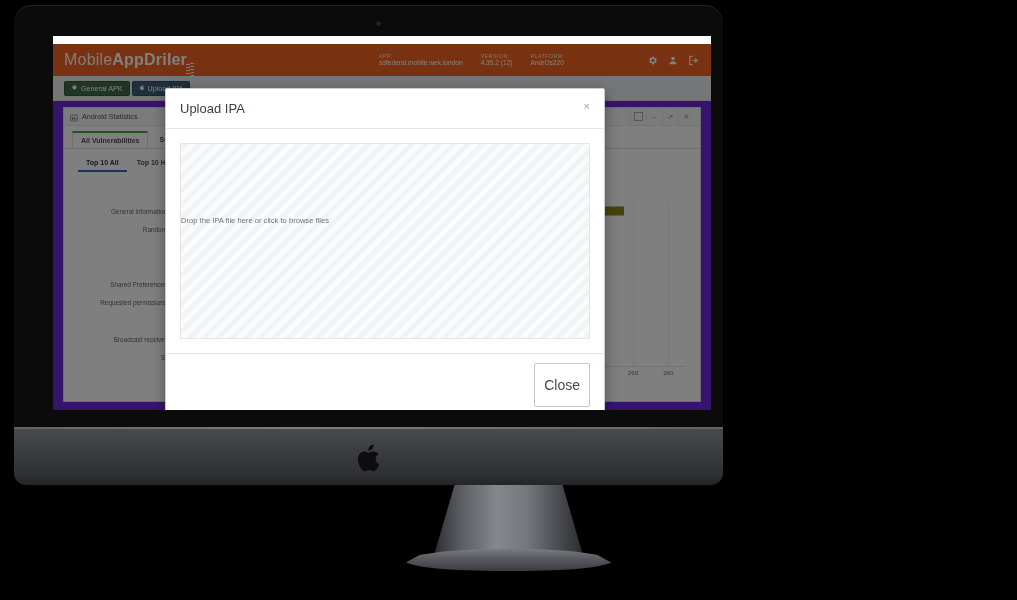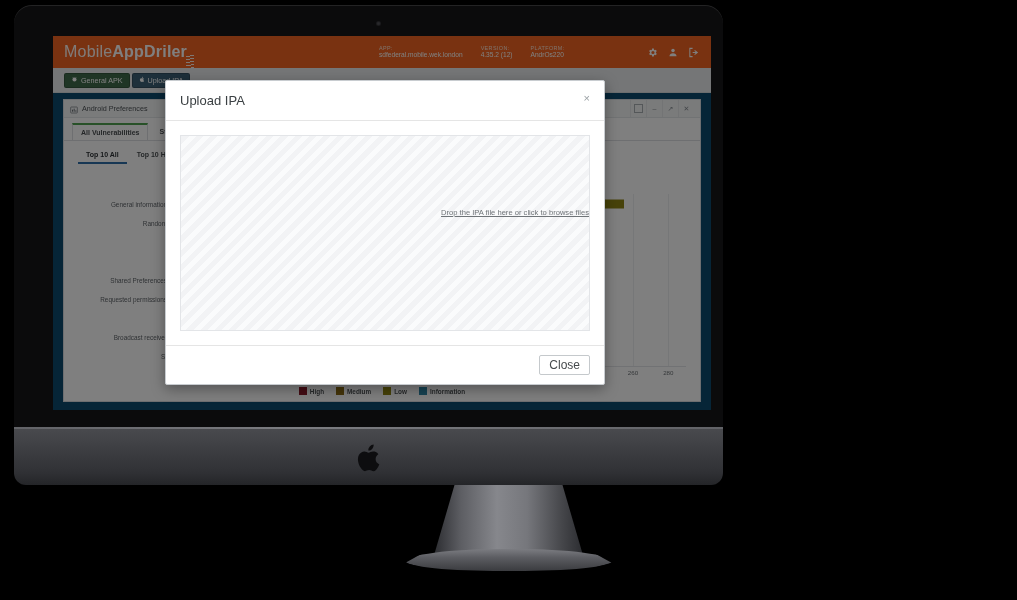--- a/index.html
+++ b/index.html
@@ -55,21 +55,21 @@
   }
   .stand-foot {
     position: absolute; left: 50%; top: 549px; transform: translateX(-50%);
     width: 206px; height: 22px;
     background: linear-gradient(180deg,#7b7c81 0%,#5b5c61 40%,#3a3b3f 100%);
     border-radius: 50%/60% 60% 46% 46%;
     clip-path: polygon(12% 0%, 88% 0%, 100% 62%, 86% 100%, 14% 100%, 0% 62%);
   }
 
   
-  #app { position: absolute; inset: 0; background: #0c4a6e; }
+  #app { position: absolute; inset: 0; background: #6d28d9; margin-top: 8px; }
 
   .topbar {
     position: absolute; left: 0; top: 0; width: 100%; height: 32px;
     background: #f26522;
     display: flex; align-items: center;
   }
   .logo {
     margin-left: 11px;
     color: #fff; font-size: 16px; letter-spacing: .2px;
     white-space: nowrap; position: relative;
@@ -180,30 +180,30 @@
     margin-left: auto; font-size: 11px; color: #9aa0a4; line-height: 1; cursor: pointer;
   }
   .modal-body { padding: 14px; }
   .dropzone {
     height: 196px; border: 1px solid #e3e5e8; position: relative;
     background:
       repeating-linear-gradient(-45deg,
         #f2f3f5 0 5px, #fafbfc 5px 10px);
   }
   .dropzone .dz-txt {
-    position: absolute; left: 0; right: 0; top: 72px; text-align: right;
-    font-size: 7.6px; color: #6f7478; text-decoration: underline;
+    position: absolute; left: 0; right: 0; top: 72px; text-align: left;
+    font-size: 7.6px; color: #6f7478;
   }
   .modal-foot {
     padding: 9px 14px; border-top: 1px solid #e5e5e5;
     display: flex; justify-content: flex-end;
   }
   .btn-close {
-    font-size: 12px; color: #45494c; background: #fff;
-    border: 1px solid #c5c9cc; border-radius: 2px; padding: 2px 9px;
+    font-size: 14px; color: #45494c; background: #fff;
+    border: 1px solid #c5c9cc; border-radius: 2px; padding: 13px 9px;
   }
 </style>
 </head>
 <body>
 
 <div id="imac">
 
   <div class="bezel">
     <div class="webcam"></div>
 
@@ -276,21 +276,21 @@
         <div class="panel">
           <div class="panel-head">
             <span>
               <svg width="8" height="8" viewBox="0 0 24 24" fill="#6b7075">
                   <rect x="2" y="3" width="20" height="18" rx="2" fill="none" stroke="#6b7075" stroke-width="2"></rect>
                   <rect x="6" y="11" width="3" height="6"></rect>
                   <rect x="11" y="8" width="3" height="9"></rect>
                   <rect x="16" y="13" width="3" height="4"></rect>
                 </svg>
             </span>
-            <span class="panel-title">Android Preferences</span>
+            <span class="panel-title">Android Statistics</span>
             <span class="wctl">
               <i class="sq"></i>
               <i>–</i>
               <i>↗</i>
               <i>✕</i>
             </span>
           </div>
 
           <div class="tabs1">
             <span class="t active">All Vulnerabilities</span>

